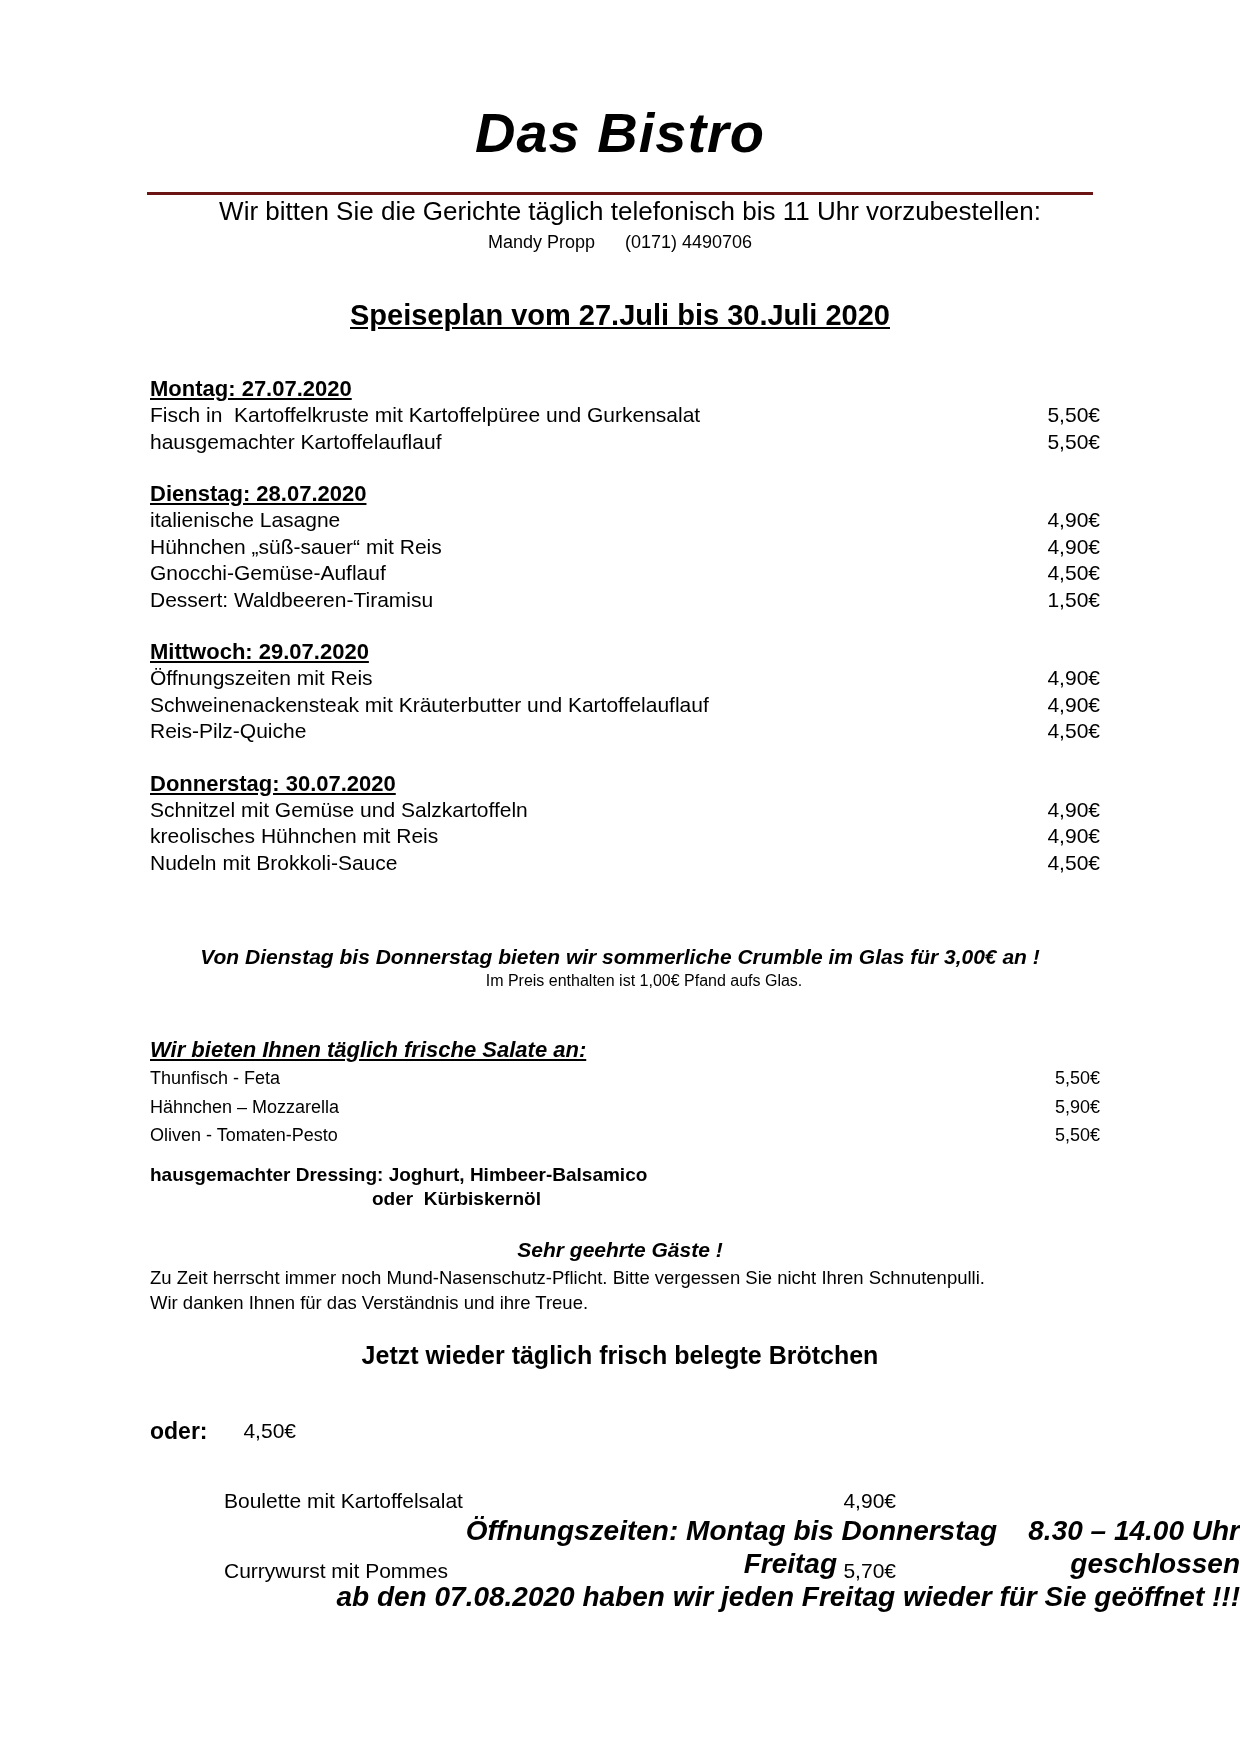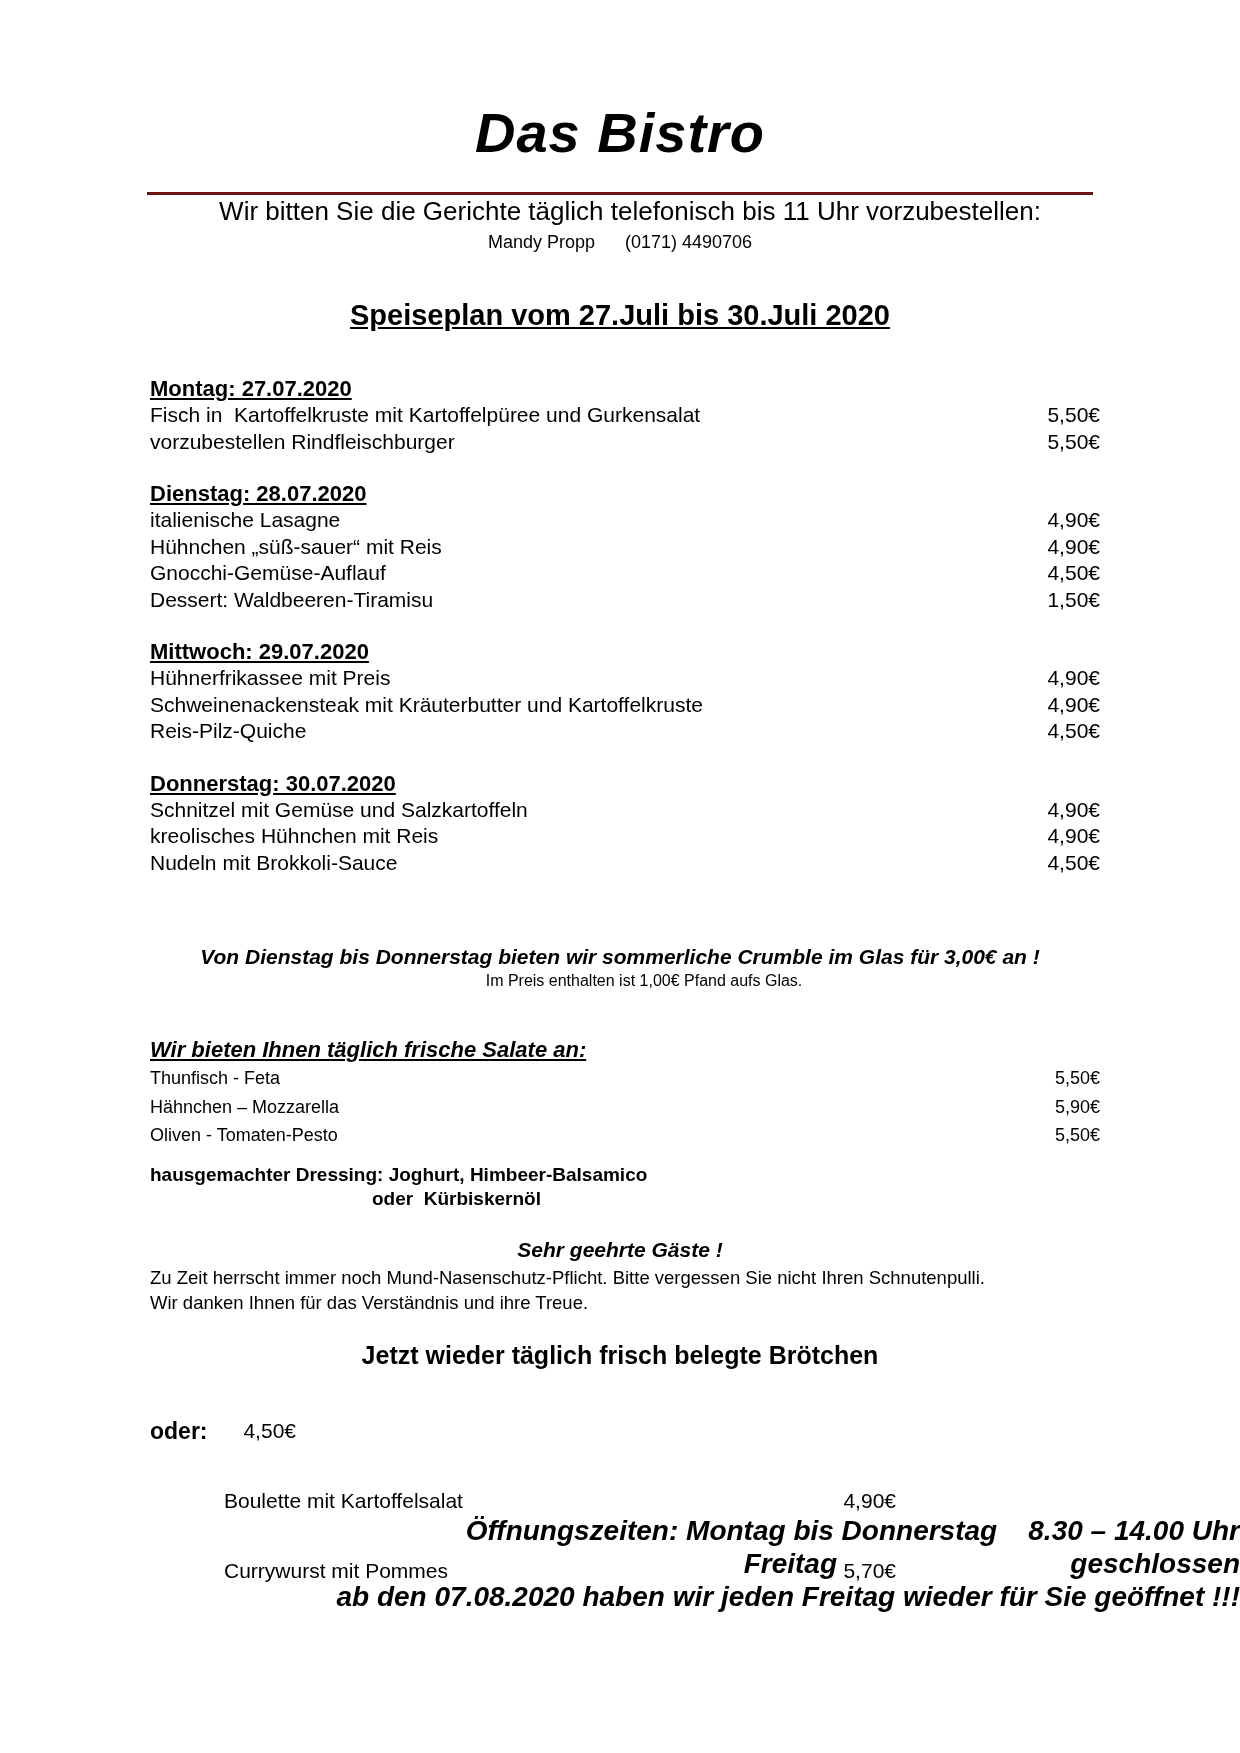--- a/index.html
+++ b/index.html
@@ -50,21 +50,21 @@
 <div id="plan-title" class="abs">Speiseplan vom 27.Juli bis 30.Juli 2020</div>
 
 <div class="abs menu" style="top:376px;">
   <div class="day">
     <div class="day-head">Montag: 27.07.2020</div>
     <div class="row">
         <span style="white-space:pre">Fisch in  Kartoffelkruste mit Kartoffelpüree und Gurkensalat</span>
         <span class="price">5,50€</span>
       </div>
     <div class="row">
-        <span>vorzubestellen Rindfleischburger</span>
+        <span>hausgemachter Kartoffelauflauf</span>
         <span class="price">5,50€</span>
       </div>
   </div>
   <div class="day">
     <div class="day-head">Dienstag: 28.07.2020</div>
     <div class="row">
         <span>italienische Lasagne</span>
         <span class="price">4,90€</span>
       </div>
     <div class="row">
@@ -76,25 +76,25 @@
         <span class="price">4,50€</span>
       </div>
     <div class="row">
         <span>Dessert: Waldbeeren-Tiramisu</span>
         <span class="price">1,50€</span>
       </div>
   </div>
   <div class="day">
     <div class="day-head">Mittwoch: 29.07.2020</div>
     <div class="row">
-        <span>Hühnerfrikassee mit Preis</span>
+        <span>Öffnungszeiten mit Reis</span>
         <span class="price">4,90€</span>
       </div>
     <div class="row">
-        <span>Schweinenackensteak mit Kräuterbutter und Kartoffelkruste</span>
+        <span>Schweinenackensteak mit Kräuterbutter und Kartoffelauflauf</span>
         <span class="price">4,90€</span>
       </div>
     <div class="row">
         <span>Reis-Pilz-Quiche</span>
         <span class="price">4,50€</span>
       </div>
   </div>
   <div class="day">
     <div class="day-head">Donnerstag: 30.07.2020</div>
     <div class="row">

